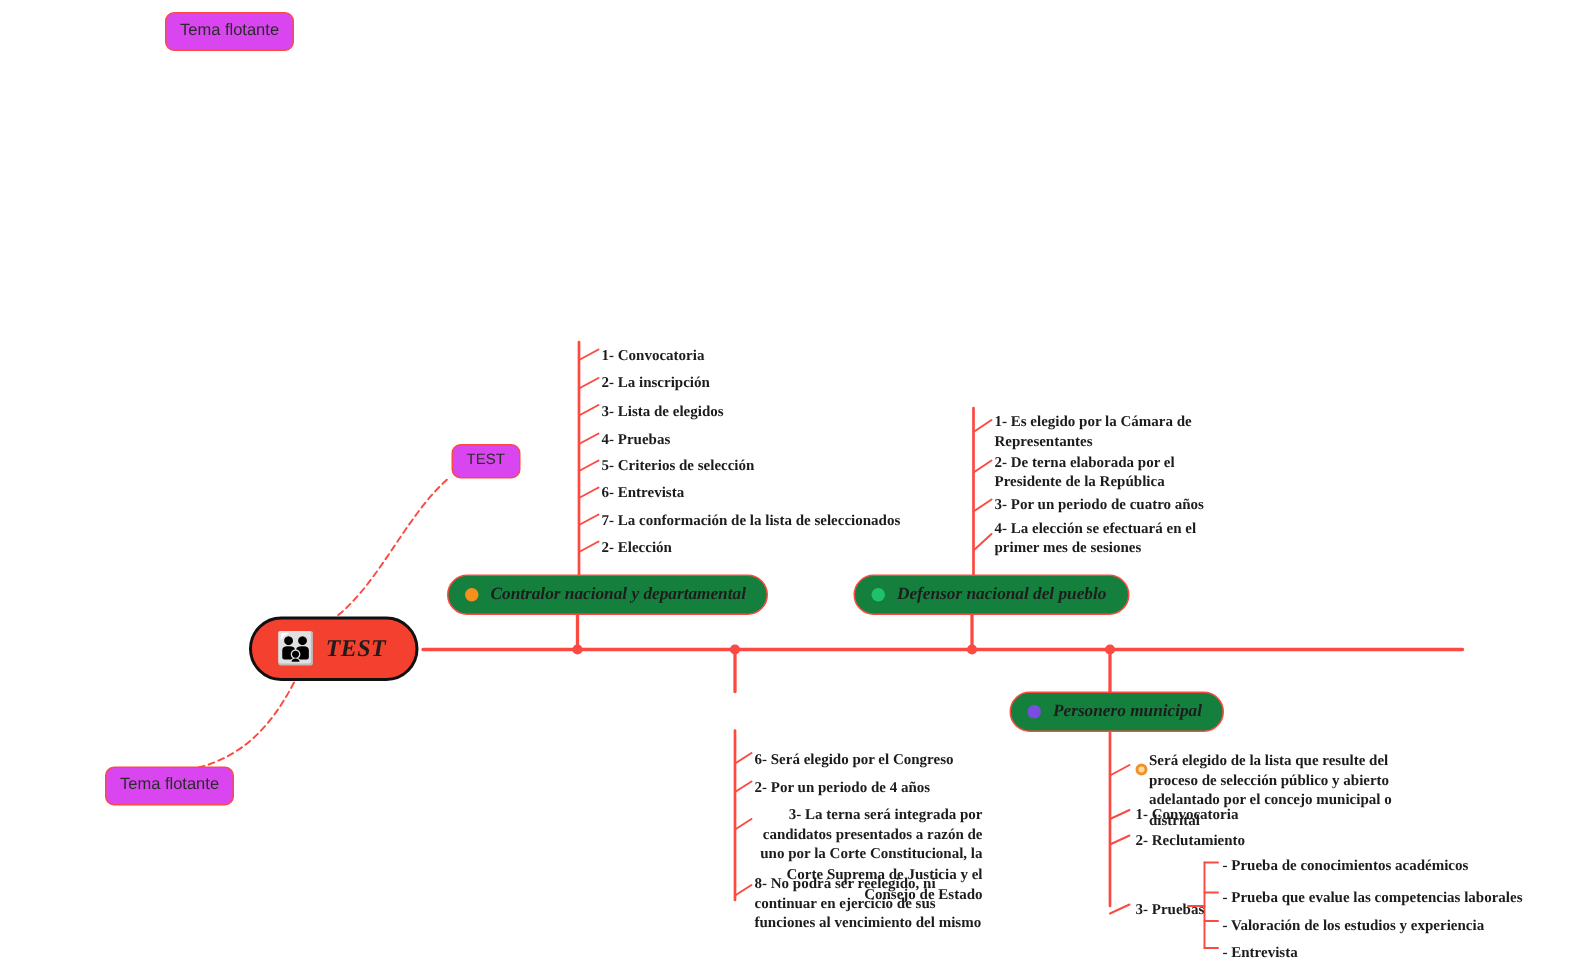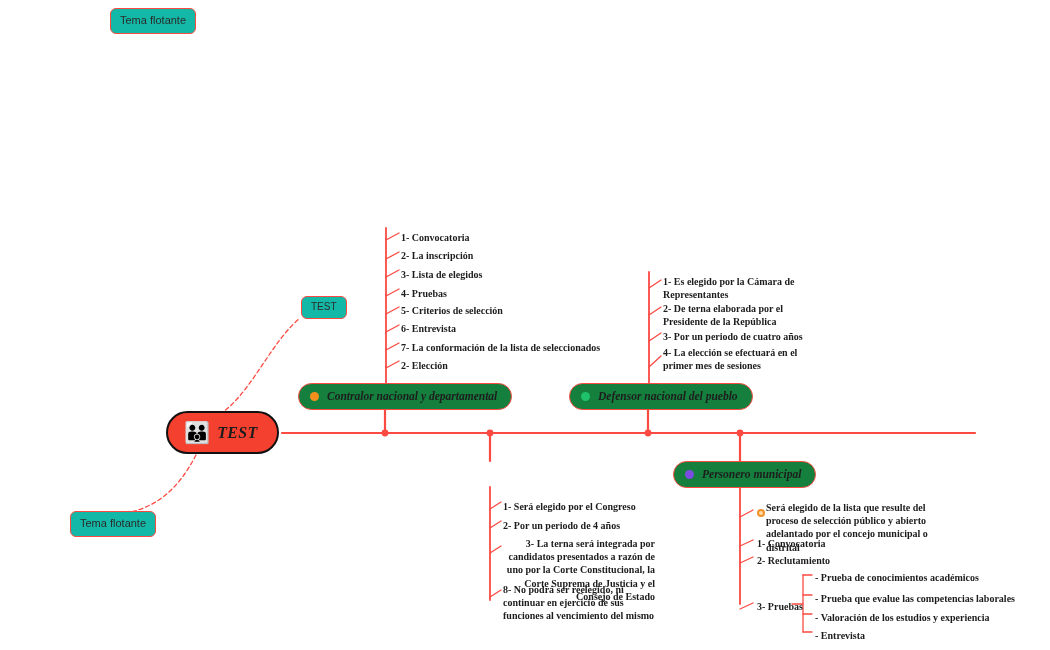--- a/index.html
+++ b/index.html
@@ -23,21 +23,21 @@
     width: 1050px;
     height: 650px;
     pointer-events: none;
   }
 
   
   .float-box {
     position: absolute;
     border: 1.6px solid #fb4a42;
     border-radius: 6px;
-    background: #14b8a6;
+    background: #d946ef;
     color: #2b2b2b;
     font-family: "Liberation Sans", sans-serif;
     font-size: 11px;
     line-height: 1;
     padding: 6px 9px 7px 9px;
     white-space: nowrap;
   }
 
   
   .root-node {
@@ -211,21 +211,21 @@
   <div class="leaf" style="left:401px; top:304px;">5- Criterios de selección</div>
   <div class="leaf" style="left:401px; top:322px;">6- Entrevista</div>
   <div class="leaf" style="left:401px; top:341px;">7- La conformación de la lista de seleccionados</div>
   <div class="leaf" style="left:401px; top:359px;">2- Elección</div>
 
   <div class="leaf wrap" style="left:663px; top:275px; width:152px;">1- Es elegido por la Cámara de Representantes</div>
   <div class="leaf wrap" style="left:663px; top:302px; width:152px;">2- De terna elaborada por el Presidente de la República</div>
   <div class="leaf wrap" style="left:663px; top:330px; width:160px;">3- Por un periodo de cuatro años</div>
   <div class="leaf wrap" style="left:663px; top:346px; width:152px;">4- La elección se efectuará en el primer mes de sesiones</div>
 
-  <div class="leaf wrap" style="left:503px; top:500px; width:160px;">1- Será elegido por el Congreso</div>
+  <div class="leaf wrap" style="left:503px; top:500px; width:160px;">6- Será elegido por el Congreso</div>
   <div class="leaf wrap" style="left:503px; top:519px; width:160px;">2- Por un periodo de 4 años</div>
   <div class="leaf wrap" style="left:503px; top:537px; width:152px;text-align:right;">3- La terna será integrada por candidatos presentados a razón de uno por la Corte Constitucional, la Corte Suprema de Justicia y el Consejo de Estado</div>
   <div class="leaf wrap" style="left:503px; top:583px; width:152px;">8- No podrá ser reelegido, ni continuar en ejercicio de sus funciones al vencimiento del mismo</div>
 
   <div class="leaf-marker" style="left:757px; top:509px;"></div>
   <div class="leaf wrap" style="left:766px; top:501px; width:180px;">Será elegido de la lista que resulte del proceso de selección público y abierto adelantado por el concejo municipal o distrital</div>
   <div class="leaf wrap" style="left:757px; top:537px; width:160px;">1- Convocatoria</div>
   <div class="leaf wrap" style="left:757px; top:554px; width:160px;">2- Reclutamiento</div>
   <div class="leaf wrap" style="left:757px; top:600px; width:60px;">3- Pruebas</div>
 

